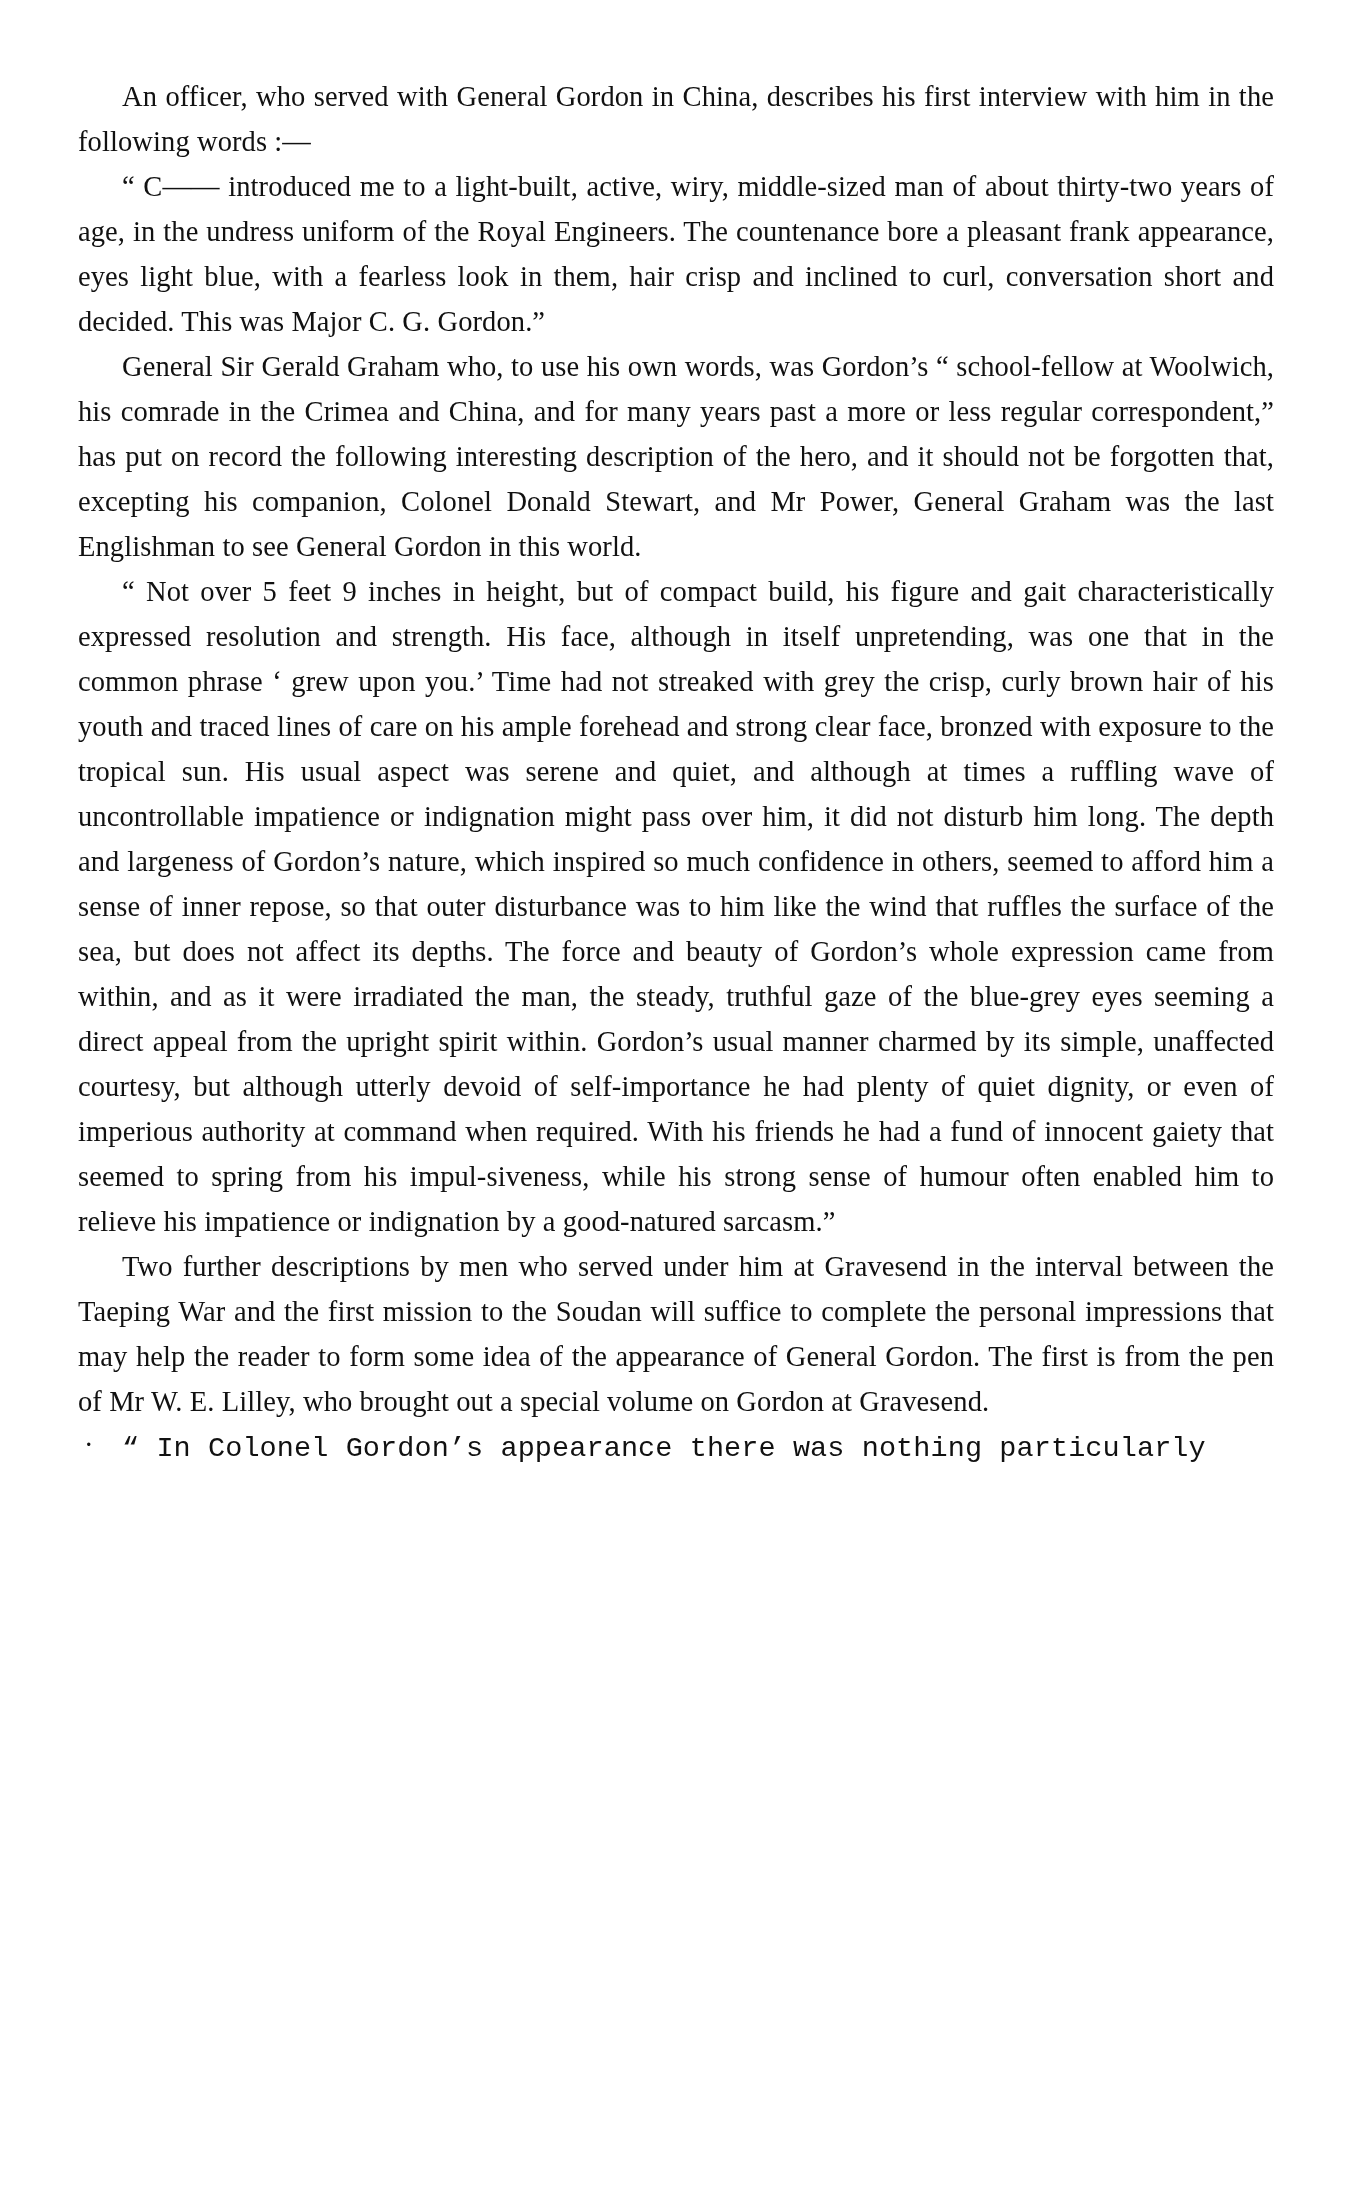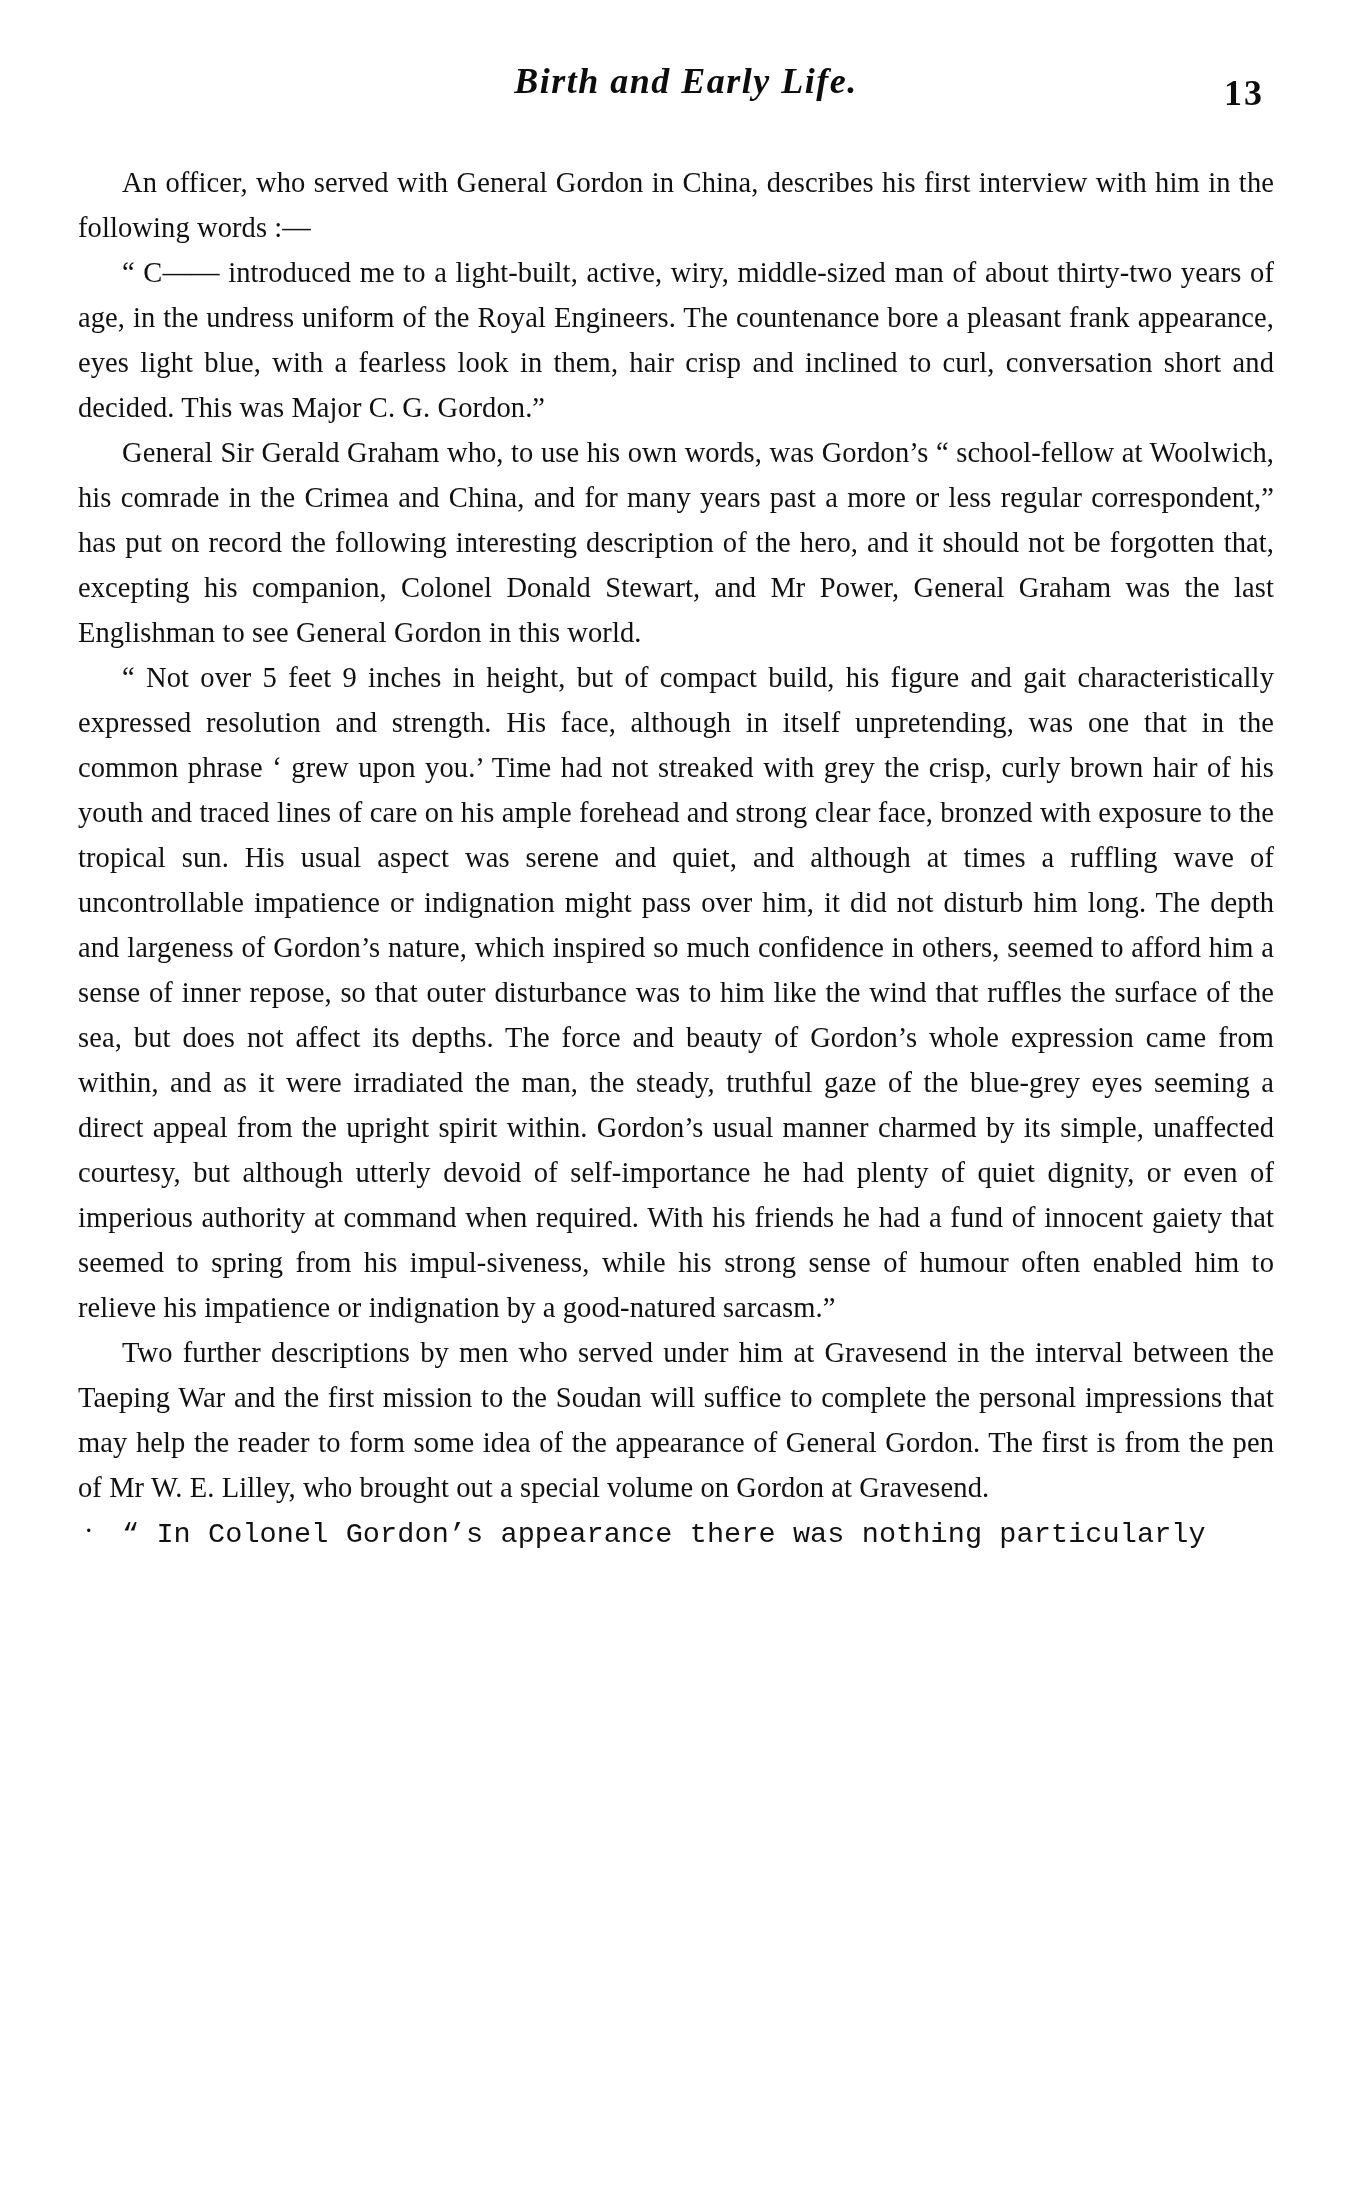--- a/index.html
+++ b/index.html
@@ -73,24 +73,20 @@
   .last-line {
     white-space: nowrap;
     font-family: Liberation Mono, monospace;
   }
 </style>
 </head>
 <body>
 
 <div class="page">
 
-  <div class="header">
-    <div class="running-title">Birth and Early Life.</div>
-    <div class="folio">13</div>
-  </div>
 
   <div class="body-text">
     <p>An officer, who served with General Gordon in China, describes his first interview with him in the following words :—</p>
     <p>“ C—— introduced me to a light-built, active, wiry, middle-sized man of about thirty-two years of age, in the undress uniform of the Royal Engineers.  The countenance bore a pleasant frank appearance, eyes light blue, with a fearless look in them, hair crisp and inclined to curl, conversation short and decided.  This was Major C. G. Gordon.”</p>
     <p>General Sir Gerald Graham who, to use his own words, was Gordon’s “ school-fellow at Woolwich, his comrade in the Crimea and China, and for many years past a more or less regular correspondent,” has put on record the following interesting description of the hero, and it should not be forgotten that, excepting his companion, Colonel Donald Stewart, and Mr Power, General Graham was the last Englishman to see General Gordon in this world.</p>
     <p>“ Not over 5 feet 9 inches in height, but of compact build, his figure and gait characteristically expressed resolution and strength.  His face, although in itself unpretending, was one that in the common phrase ‘ grew upon you.’  Time had not streaked with grey the crisp, curly brown hair of his youth and traced lines of care on his ample forehead and strong clear face, bronzed with exposure to the tropical sun.  His usual aspect was serene and quiet, and although at times a ruffling wave of uncontrollable impatience or indignation might pass over him, it did not disturb him long.  The depth and largeness of Gordon’s nature, which inspired so much confidence in others, seemed to afford him a sense of inner repose, so that outer disturbance was to him like the wind that ruffles the surface of the sea, but does not affect its depths.  The force and beauty of Gordon’s whole expression came from within, and as it were irradiated the man, the steady, truthful gaze of the blue-grey eyes seeming a direct appeal from the upright spirit within.  Gordon’s usual manner charmed by its simple, unaffected courtesy, but although utterly devoid of self-importance he had plenty of quiet dignity, or even of imperious authority at command when required.  With his friends he had a fund of innocent gaiety that seemed to spring from his impul-siveness, while his strong sense of humour often enabled him to relieve his impatience or indignation by a good-natured sarcasm.”</p>
     <p>Two further descriptions by men who served under him at Gravesend in the interval between the Taeping War and the first mission to the Soudan will suffice to complete the personal impressions that may help the reader to form some idea of the appearance of General Gordon.  The first is from the pen of Mr W. E. Lilley, who brought out a special volume on Gordon at Gravesend.</p>
     <p class="leading-dot">
       <span class="dot">·</span>
       <span class="last-line">“ In Colonel Gordon’s appearance there was nothing particularly</span>

